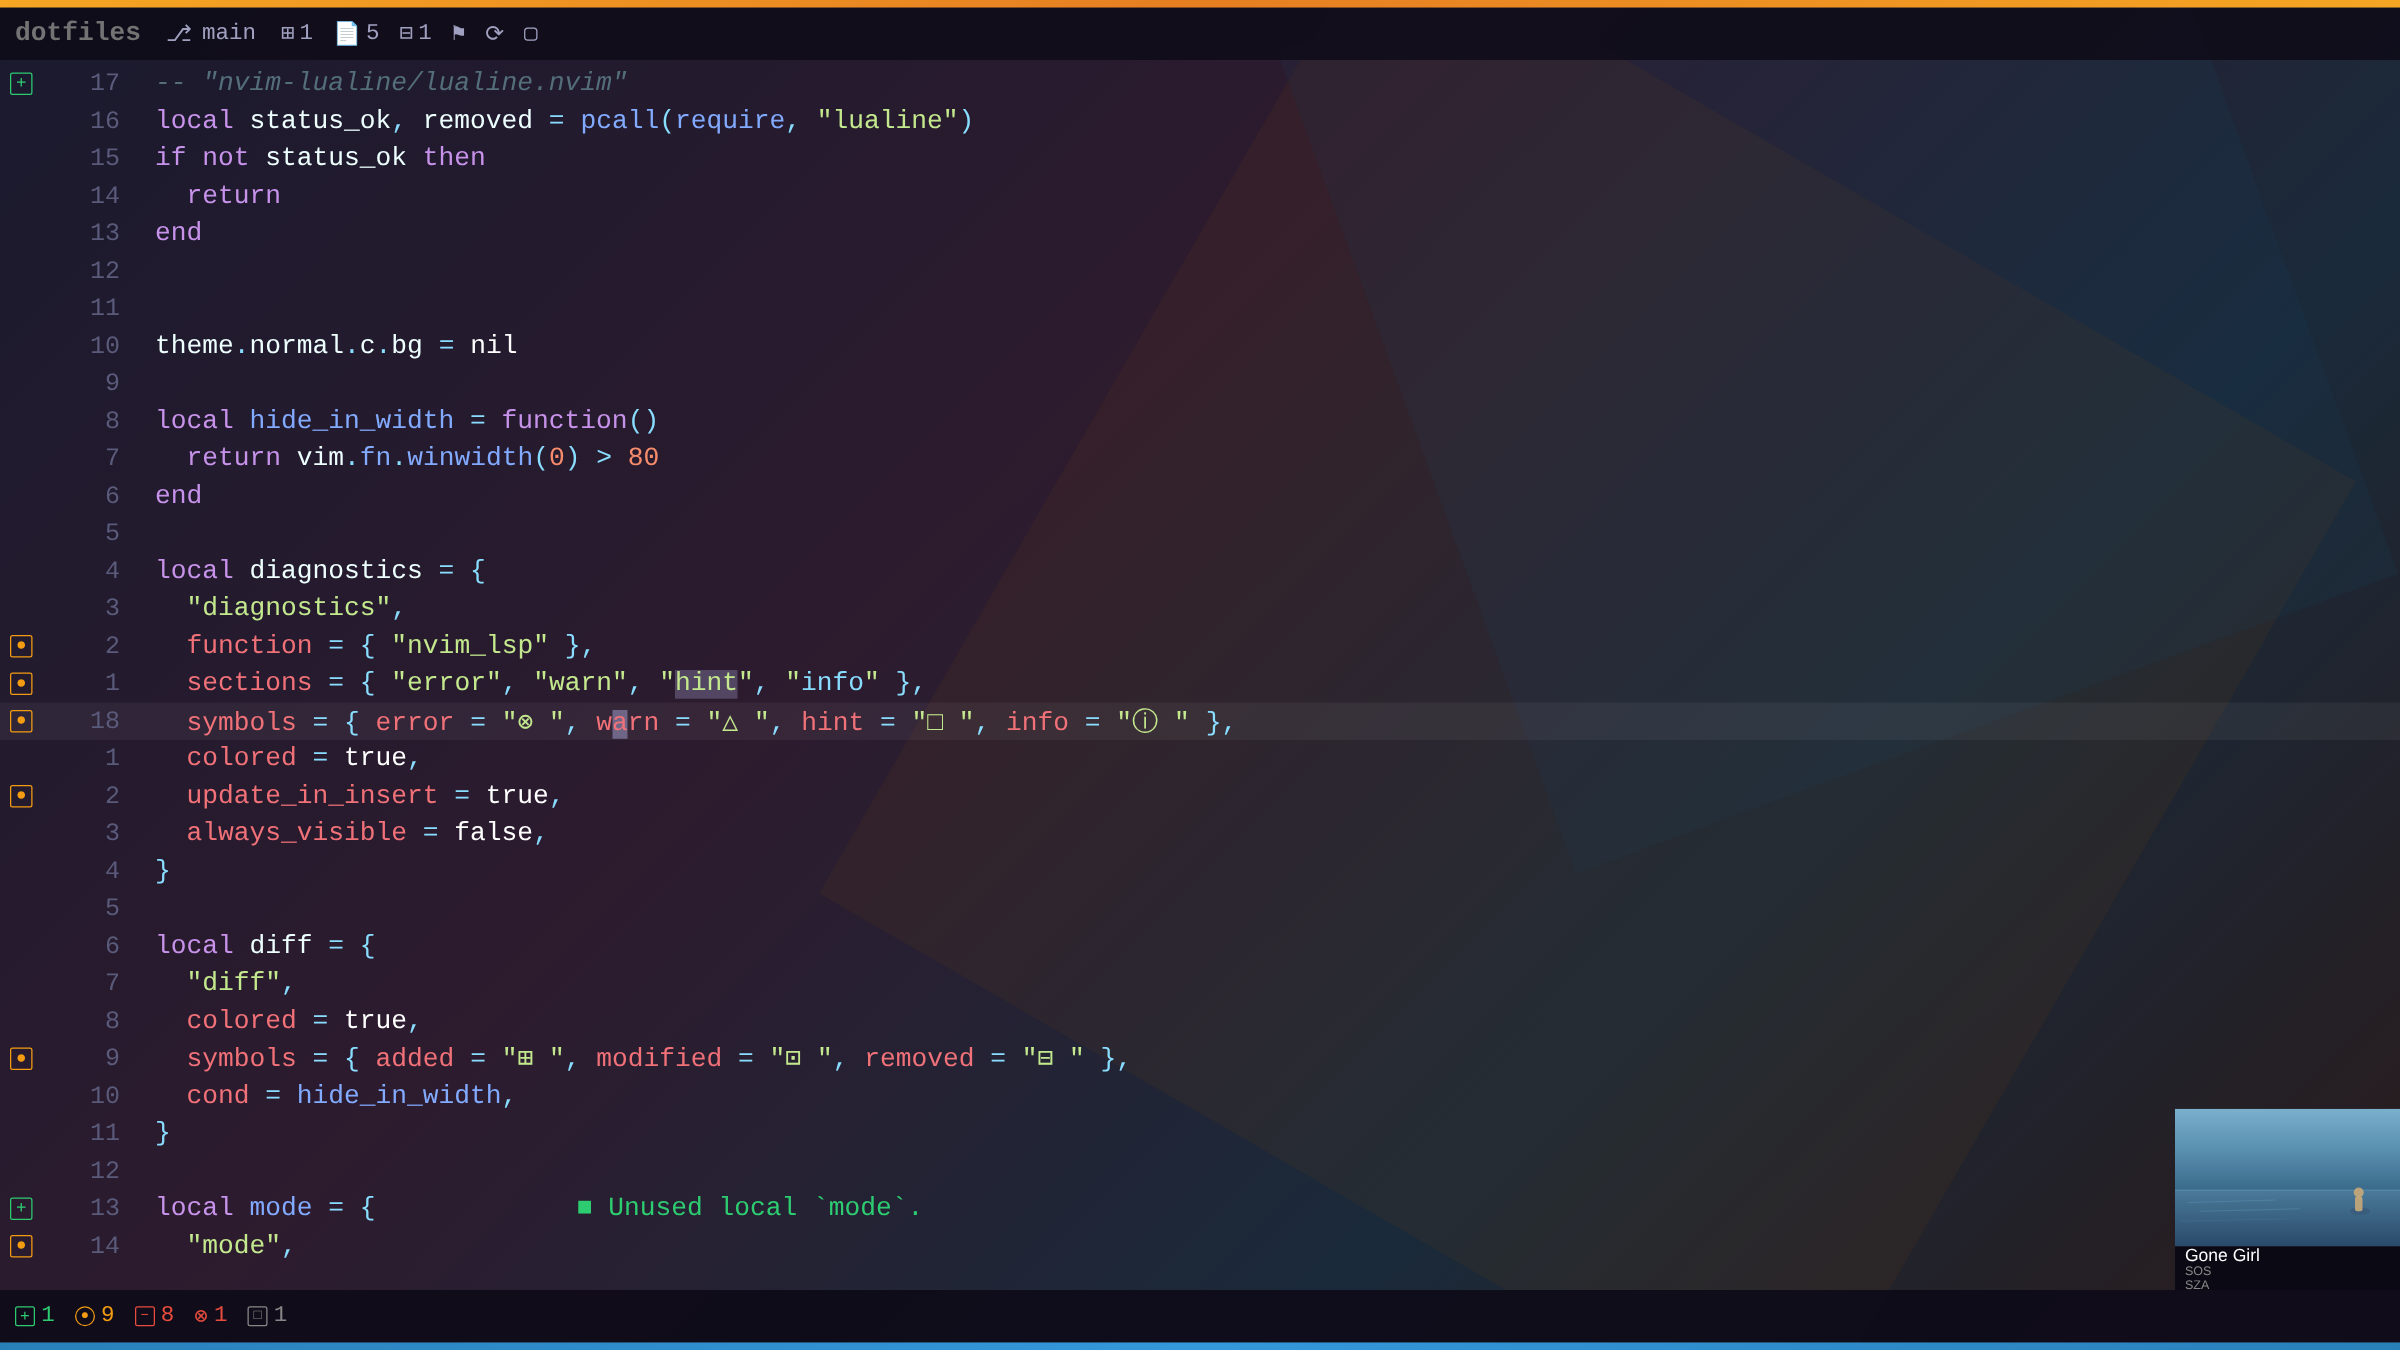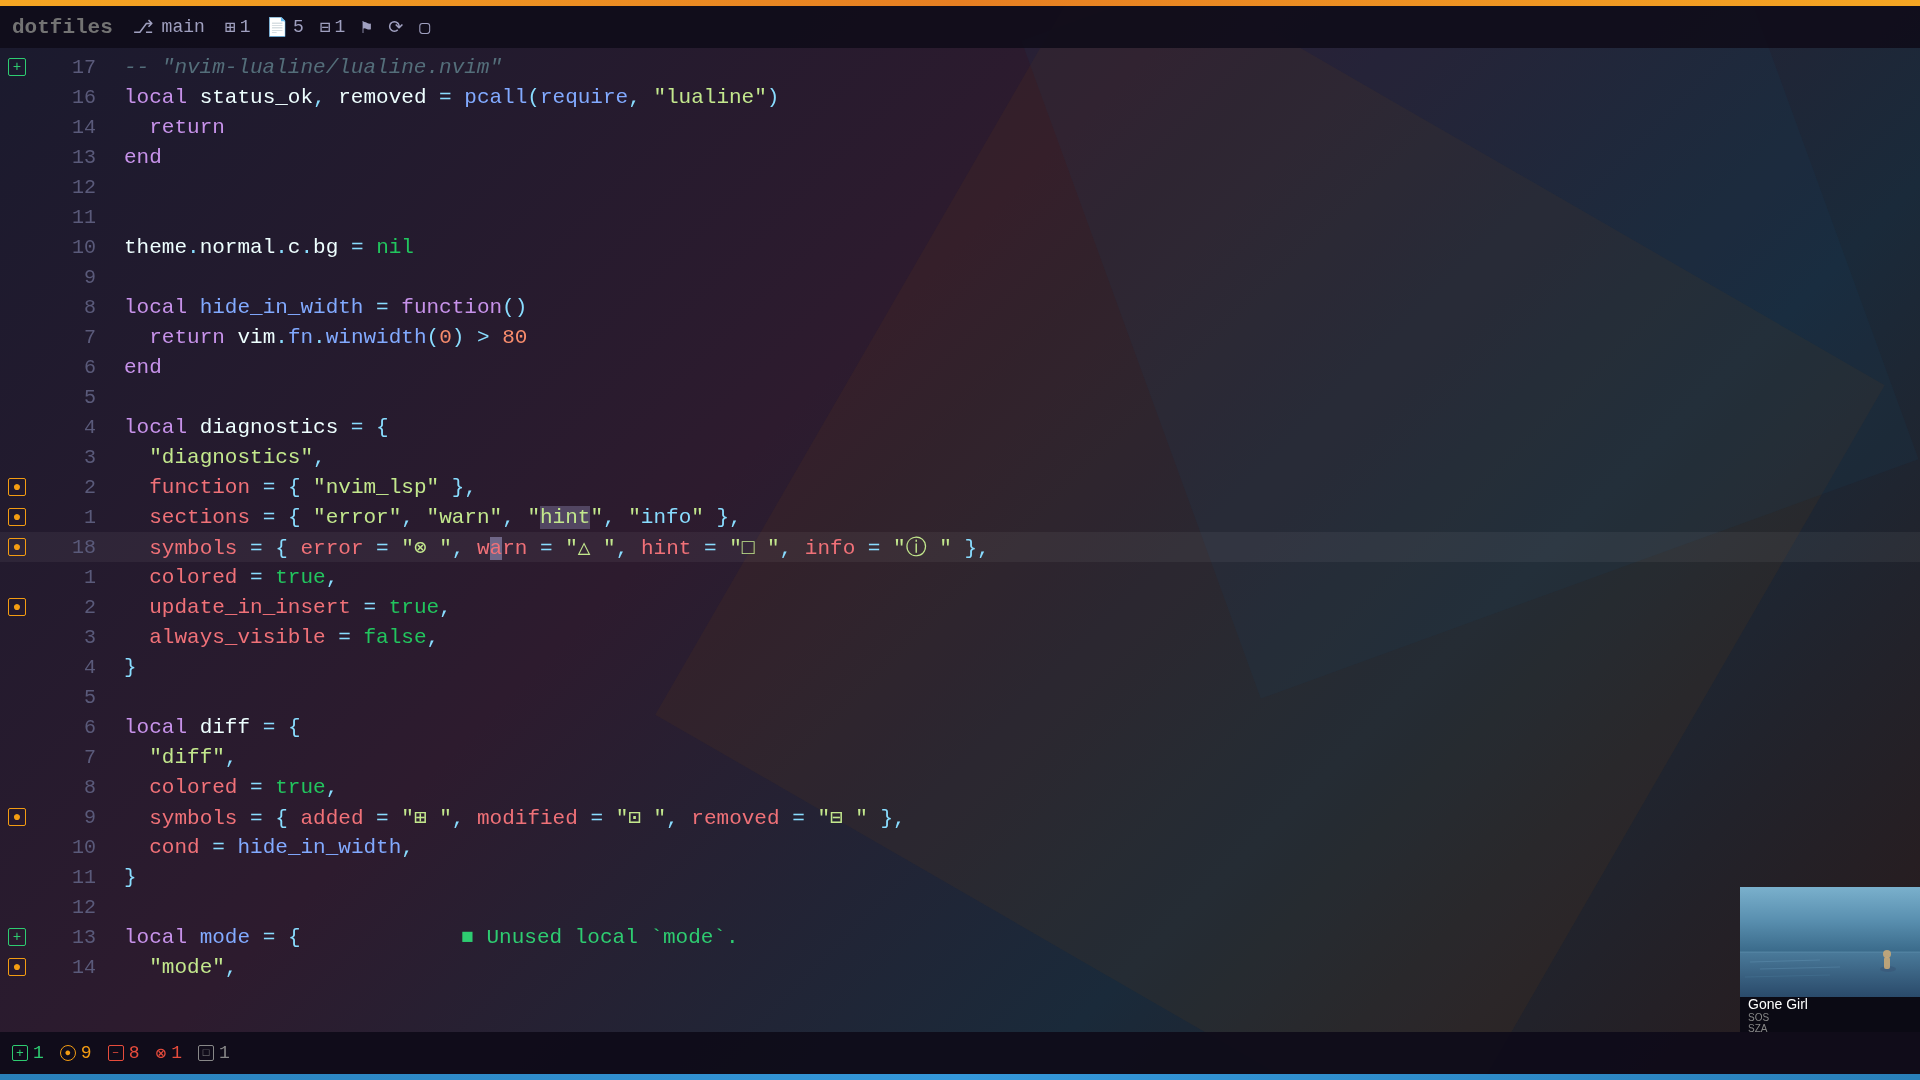--- a/index.html
+++ b/index.html
@@ -180,21 +180,21 @@
 
     
     .kw { color: #c792ea; } 
     .fn { color: #82aaff; } 
     .str { color: #c3e88d; } 
     .num { color: #f78c6c; } 
     .sym { color: #89ddff; } 
     .comment { color: #546e7a; font-style: italic; }
     .var { color: #eeffff; }
     .punct { color: #89ddff; }
-    .bool-val { color: #22c55e; }
+    .bool-val { color: #ffffff; }
     .key { color: #f07178; }
 
     
     .line-active {
       background: rgba(255, 255, 255, 0.05);
     }
 
     
     .statusbar {
       position: absolute;
@@ -318,20 +318,25 @@
       <span class="line-num">17</span>
       <span class="line-content comment">-- "nvim-lualine/lualine.nvim"</span>
     </div>
 
     <div class="code-line">
       <div class="line-gutter"></div>
       <span class="line-num">16</span>
       <span class="line-content"><span class="kw">local</span> <span class="var">status_ok</span><span class="punct">,</span> <span class="var">removed</span> <span class="sym">=</span> <span class="fn">pcall</span><span class="punct">(</span><span class="fn">require</span><span class="punct">,</span> <span class="str">"lualine"</span><span class="punct">)</span></span>
     </div>
 
+    <div class="code-line">
+      <div class="line-gutter"></div>
+      <span class="line-num">15</span>
+      <span class="line-content"><span class="kw">if</span> <span class="kw">not</span> <span class="var">status_ok</span> <span class="kw">then</span></span>
+    </div>
 
     <div class="code-line">
       <div class="line-gutter"></div>
       <span class="line-num">14</span>
       <span class="line-content">  <span class="kw">return</span></span>
     </div>
 
     <div class="code-line">
       <div class="line-gutter"></div>
       <span class="line-num">13</span>

